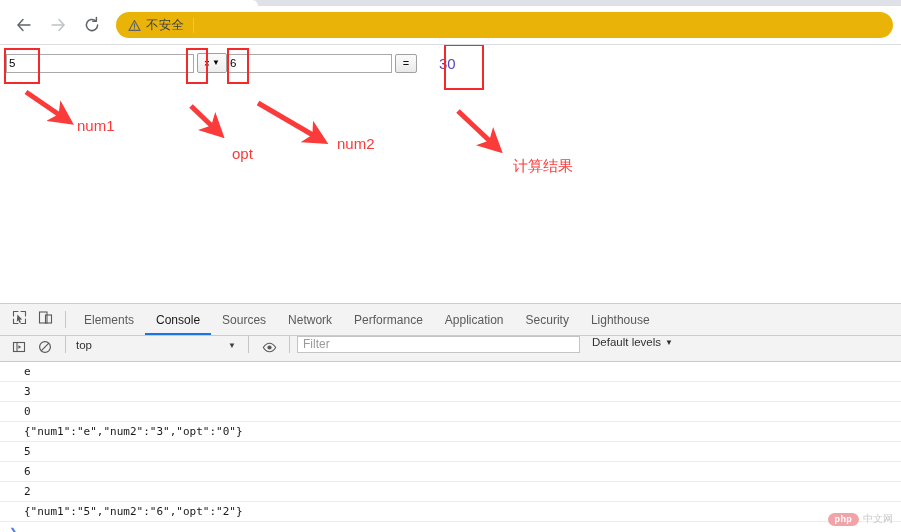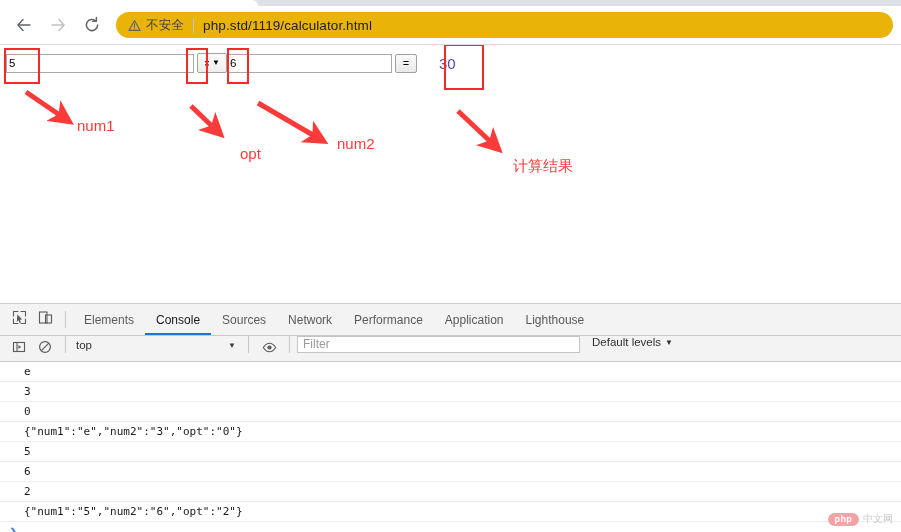--- a/index.html
+++ b/index.html
@@ -373,21 +373,20 @@
     <div class="omnibox">
       <span class="warn-icon">
         <svg width="13" height="13" viewBox="0 0 14 14">
           <path d="M7 1.6 L13 12.3 H1 Z" fill="none" stroke="#5f6368" stroke-width="1.2" stroke-linejoin="round"></path>
           <path d="M7 5.3 V8.9" stroke="#5f6368" stroke-width="1.2" stroke-linecap="round"></path>
           <circle cx="7" cy="10.6" r=".75" fill="#5f6368"></circle>
         </svg>
       </span>
       <span class="sec-text">不安全</span>
       <span class="sec-divider"></span>
-      <span class="url-text">php.std/1119/calculator.html</span>
     </div>
   </div>
 
   <div class="viewport">
 
     <div class="calc-row">
       <input class="calc-input" id="num1-input" type="text" value="5" style="">
       <div class="calc-select">
         <span>×</span>
         <span class="sel-caret">▼</span>
@@ -408,21 +407,21 @@
           <path d="M0,0 L5,2.5 L0,5 L1.3,2.5 Z" fill="#fb3a3a"></path>
         </marker>
       </defs>
       <line x1="26" y1="47" x2="64" y2="73" stroke="#fb3a3a" stroke-width="5" marker-end="url(#ah)"></line>
       <line x1="191" y1="61" x2="216" y2="85" stroke="#fb3a3a" stroke-width="5" marker-end="url(#ah)"></line>
       <line x1="258" y1="58" x2="318" y2="93" stroke="#fb3a3a" stroke-width="5" marker-end="url(#ah)"></line>
       <line x1="458" y1="66" x2="494" y2="100" stroke="#fb3a3a" stroke-width="5" marker-end="url(#ah)"></line>
     </svg>
 
     <div class="anno-label" style="left:77px;  top:72px;">num1</div>
-    <div class="anno-label" style="left:240px; top:100px;">opt</div>
+    <div class="anno-label" style="left:232px; top:100px;">opt</div>
     <div class="anno-label" style="left:337px; top:90px;">num2</div>
     <div class="anno-label" style="left:513px; top:112px;">计算结果</div>
   </div>
 
   <div class="devtools">
 
     <div class="dt-tabbar">
       <div class="dt-iconbtn first">
         <span>
           <svg width="15" height="15" viewBox="0 0 15 15">
@@ -440,20 +439,21 @@
         </span>
       </div>
       <span class="dt-vsep"></span>
 
       <div class="dt-tab">Elements</div>
       <div class="dt-tab active">Console</div>
       <div class="dt-tab">Sources</div>
       <div class="dt-tab">Network</div>
       <div class="dt-tab">Performance</div>
       <div class="dt-tab">Application</div>
+      <div class="dt-tab">Security</div>
       <div class="dt-tab">Lighthouse</div>
     </div>
 
     <div class="dt-filterbar">
       <div class="dt-iconbtn first">
         <span>
           <svg width="14" height="14" viewBox="0 0 14 14">
             <rect x="1.5" y="2.5" width="11" height="9" fill="none" stroke="#5a5a5a" stroke-width="1.1"></rect>
             <path d="M5 2.5 V11.5" stroke="#5a5a5a" stroke-width="1.1"></path>
             <path d="M6.4 5.2 L9.2 7 L6.4 8.8 Z" fill="#5a5a5a"></path>

